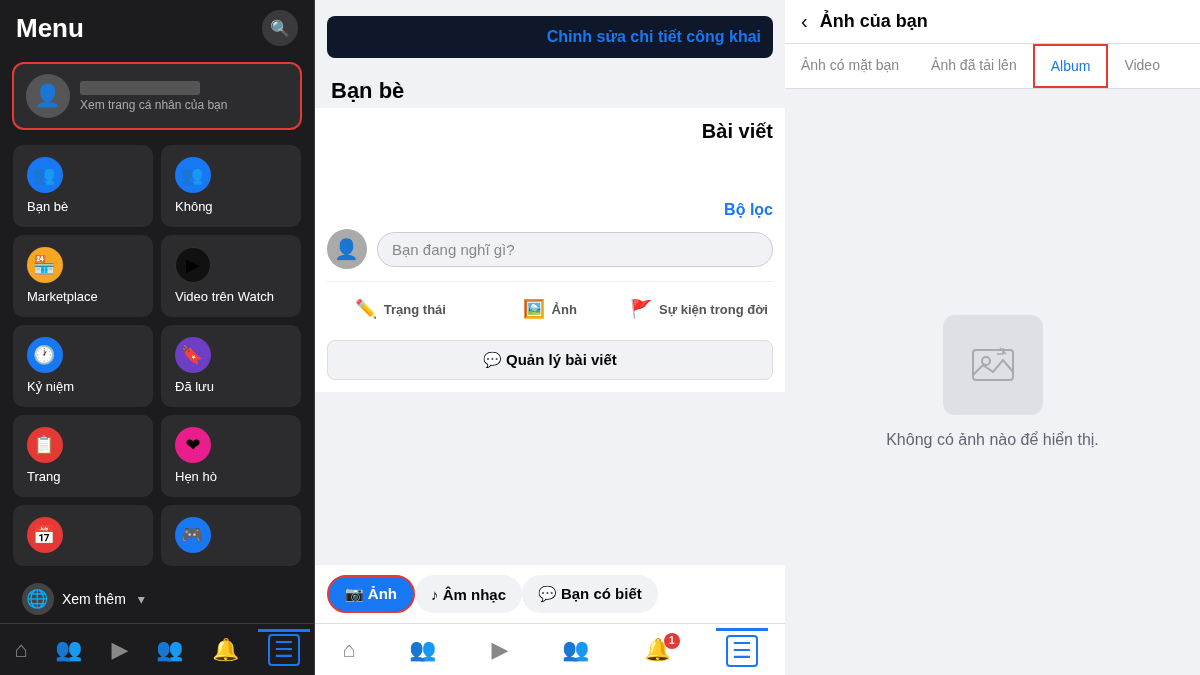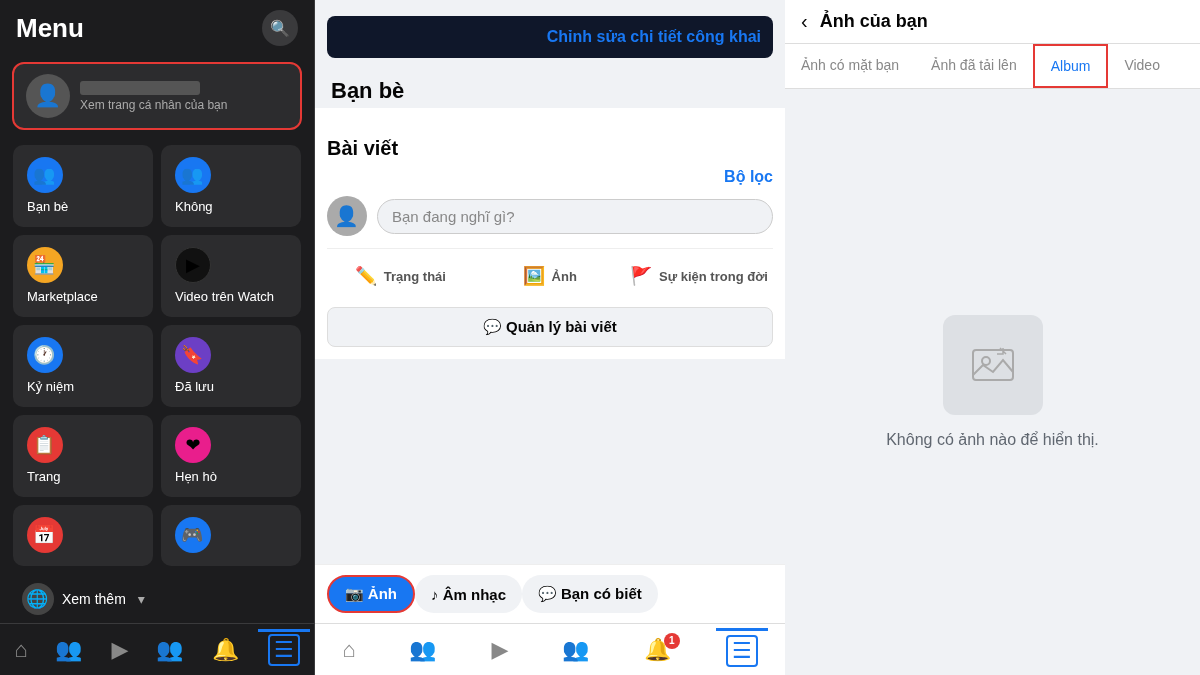--- a/index.html
+++ b/index.html
@@ -584,21 +584,21 @@
 
     <div class="middle-content">
       
       <button class="edit-profile-btn">Chỉnh sửa chi tiết công khai</button>
 
       
       <div class="section-title">Bạn bè</div>
 
       
       <div class="post-section">
-        <div style="display:flex; justify-content:space-between; align-items:center; margin-bottom:10px;">
+        <div style="display:flex; justify-content:space-between; align-items:flex-end; margin-bottom:10px;flex-direction:column;">
           <span class="post-section-title">Bài viết</span>
           <button class="filter-btn">Bộ lọc</button>
         </div>
 
         <div class="post-composer">
           <div class="composer-avatar">
             <span>👤</span>
           </div>
           <div class="composer-input">Bạn đang nghĩ gì?</div>
         </div>

